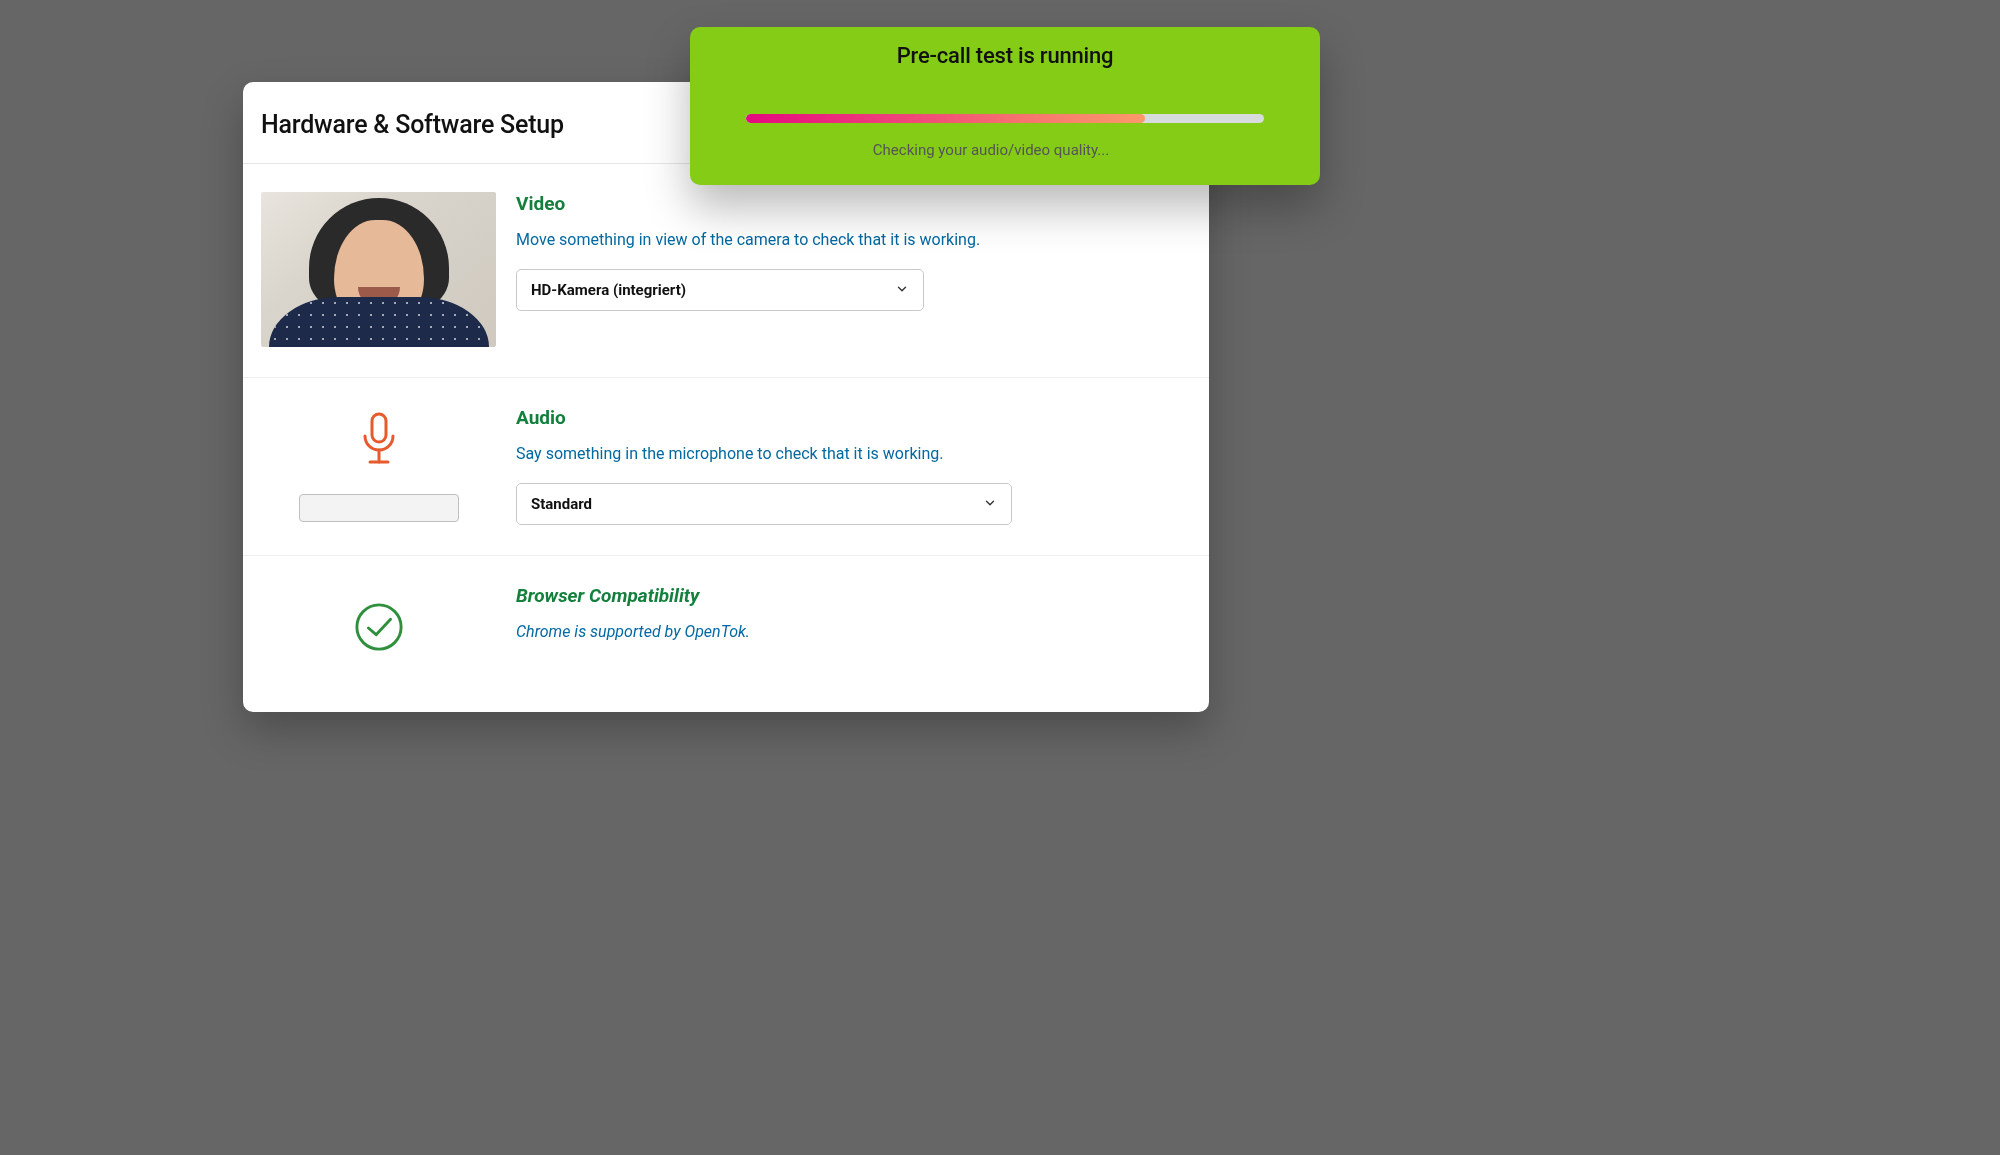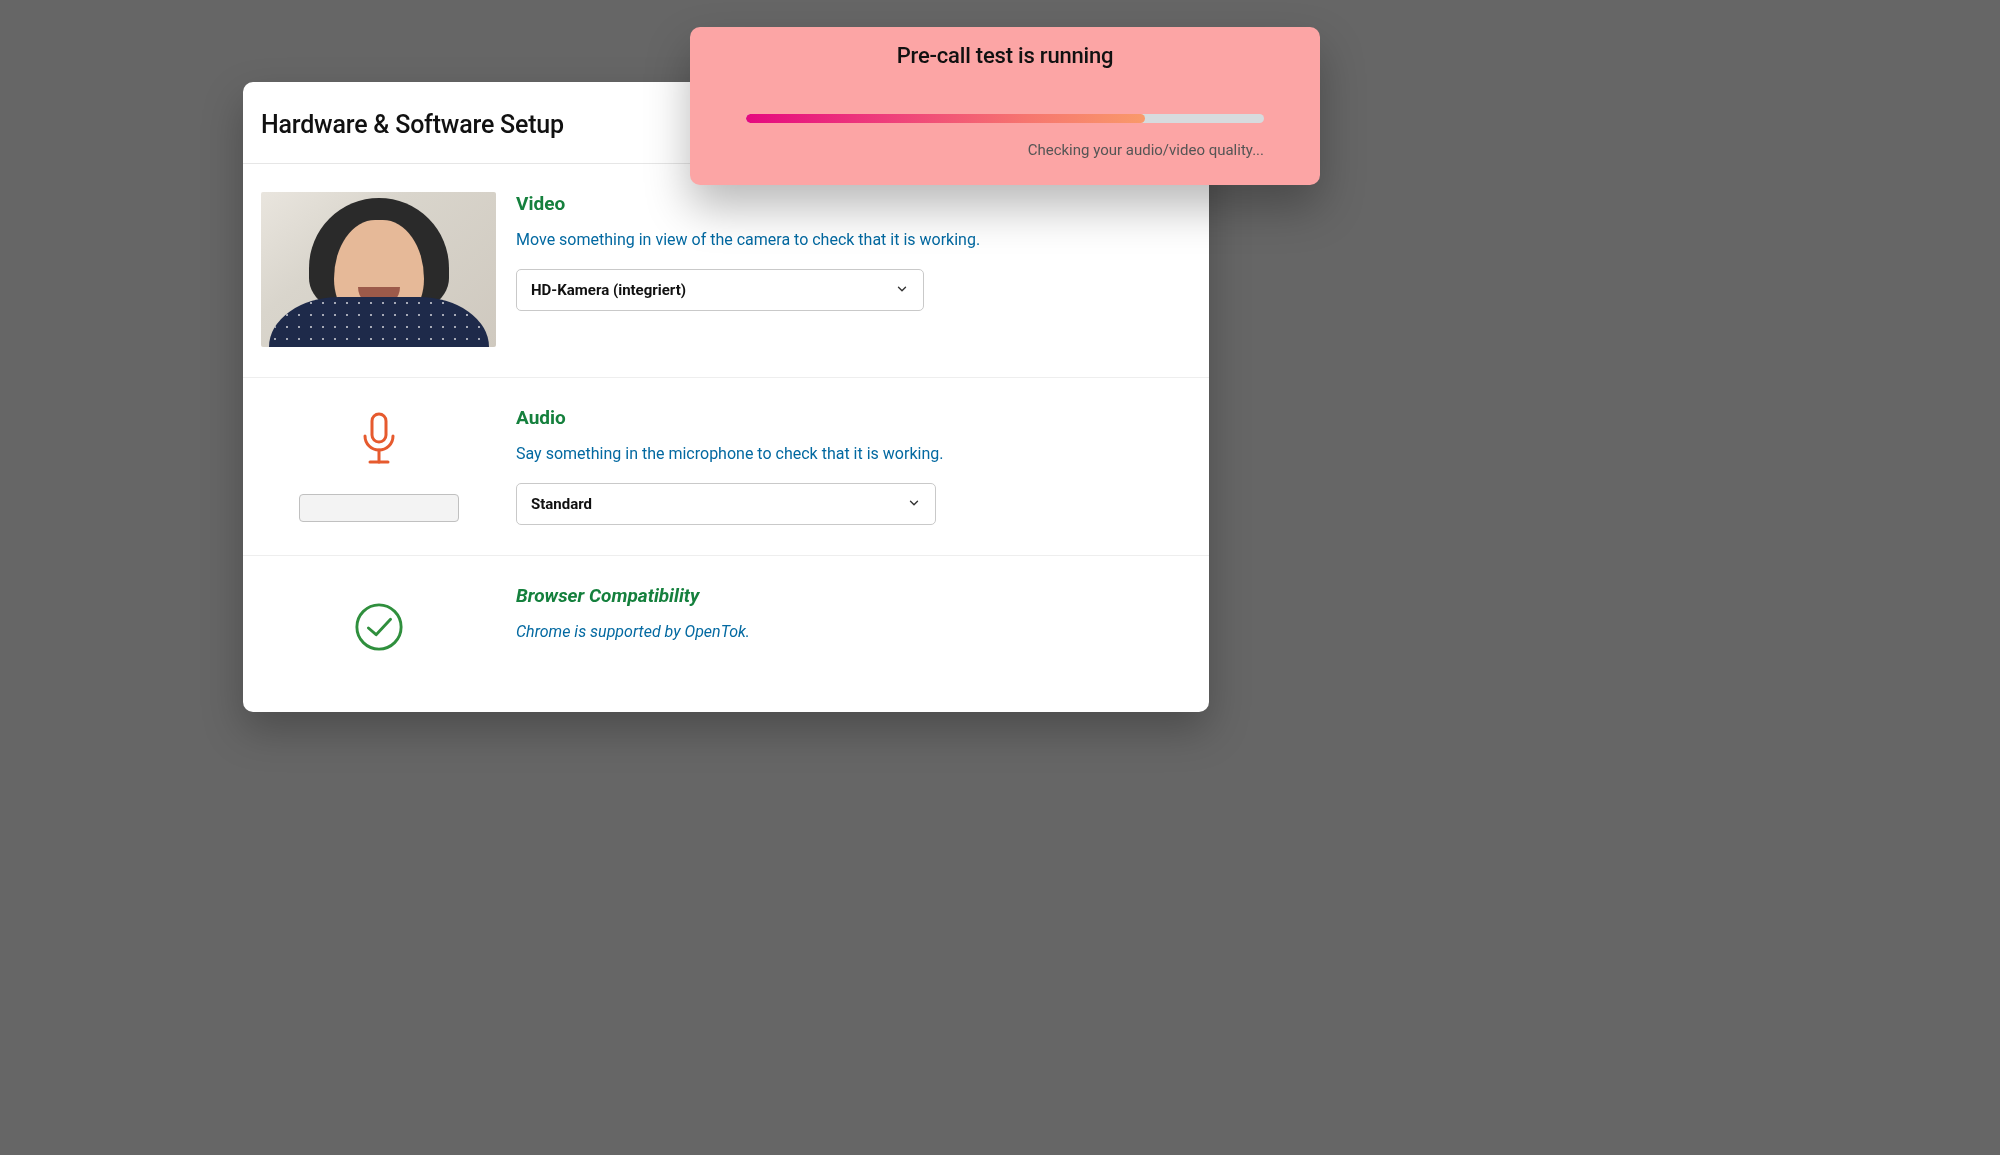--- a/index.html
+++ b/index.html
@@ -121,21 +121,21 @@
     height: 42px;
     border: 1px solid #c9c9c9;
     border-radius: 5px;
     background: #fff;
     display: flex;
     align-items: center;
     justify-content: space-between;
     padding: 0 14px;
     cursor: pointer;
   }
-  .select.audio { width: 420px; }
+  .select.audio { width: 496px; }
   .select .value { font-weight: 700; font-size: 15px; color: #111; }
   .select .chev svg { width: 14px; height: 14px; }
 
   .mic-icon svg { width: 40px; height: 54px; }
   .mic-icon { margin-top: 6px; margin-bottom: 24px; }
 
   .audio-meter {
     width: 160px;
     height: 28px;
     border: 1px solid #c0c0c0;
@@ -145,21 +145,21 @@
 
   .check-icon svg { width: 50px; height: 50px; }
   .check-icon { margin-top: 18px; }
 
   
   .toast {
     position: absolute;
     left: 690px;
     top: 27px;
     width: 630px;
-    background: #fca5a5;
+    background: #84cc16;
     border-radius: 10px;
     box-shadow: 0 22px 45px rgba(0,0,0,0.28);
     padding: 16px 28px 26px 28px;
   }
   .toast-title {
     text-align: center;
     font-size: 22px;
     font-weight: 500;
     color: #111;
     letter-spacing: -0.2px;
@@ -175,21 +175,21 @@
     border-radius: 6px;
     overflow: hidden;
   }
   .progress-fill {
     height: 100%;
     width: 77%;
     border-radius: 6px;
     background: linear-gradient(90deg, #e5097f 0%, #ee3e7b 35%, #f6756f 70%, #f99a6a 100%);
   }
   .toast-status {
-    text-align: right;
+    text-align: center;
     padding: 18px 28px 0 0;
     font-size: 15px;
     color: #555;
   }
 </style>
 </head>
 <body>
 
 <div class="card">
 

